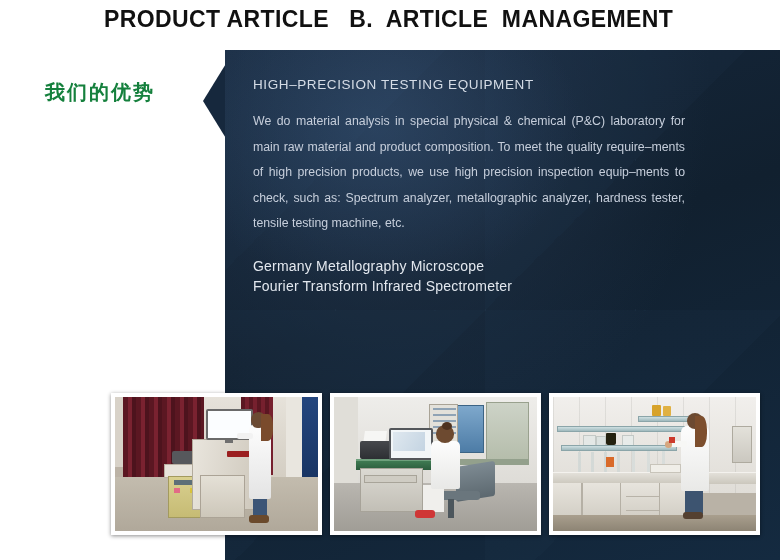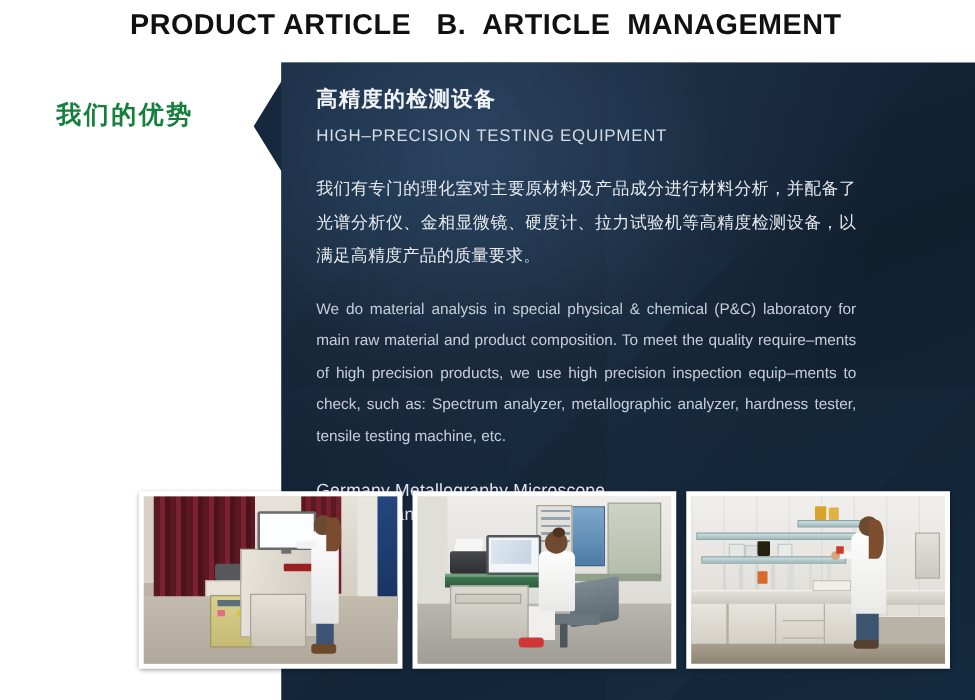--- a/index.html
+++ b/index.html
@@ -456,23 +456,21 @@
 </div>
 
 <div class="chevron-notch"></div>
 
 <div class="dark-panel">
   <div class="panel-pattern"></div>
   <div class="panel-pattern2"></div>
   <div class="panel-glow"></div>
 
   <div class="panel-inner">
-    <div class="head-cn">高精度的检测设备</div>
     <div class="head-en">HIGH–PRECISION TESTING EQUIPMENT</div>
-    <div class="body-cn">我们有专门的理化室对主要原材料及产品成分进行材料分析，并配备了光谱分析仪、金相显微镜、硬度计、拉力试验机等高精度检测设备，以满足高精度产品的质量要求。</div>
     <div class="body-en">We do material analysis in special physical &amp; chemical (P&amp;C) laboratory for main raw material and product composition. To meet the quality require–ments of high precision products, we use high precision inspection equip–ments to check, such as: Spectrum analyzer, metallographic analyzer, hardness tester, tensile testing machine, etc.</div>
     <div class="equip-list">
       <div>Germany Metallography Microscope</div>
       <div>Fourier Transform Infrared Spectrometer</div>
     </div>
   </div>
 </div>
 
 <div class="photo-strip">
 

